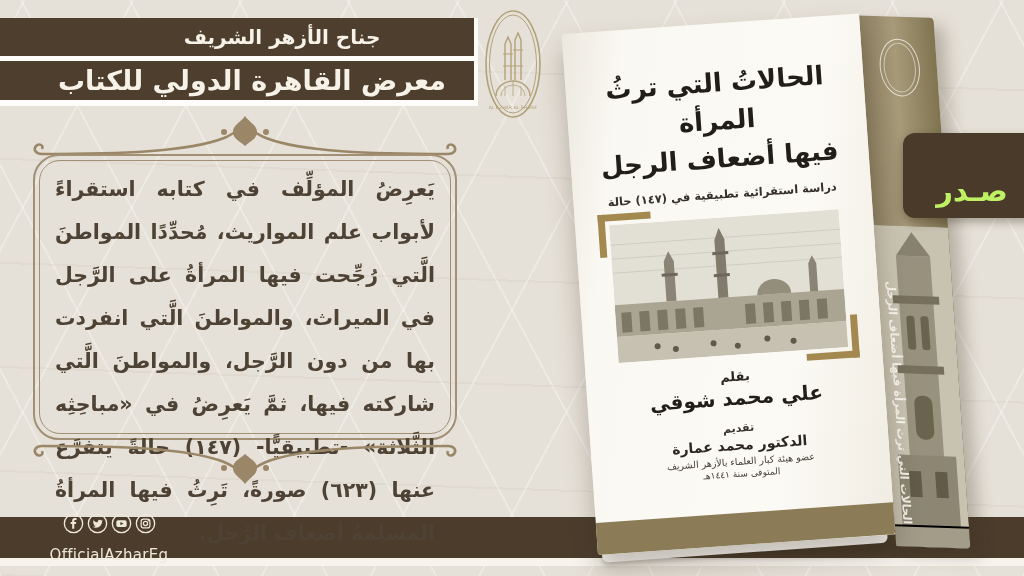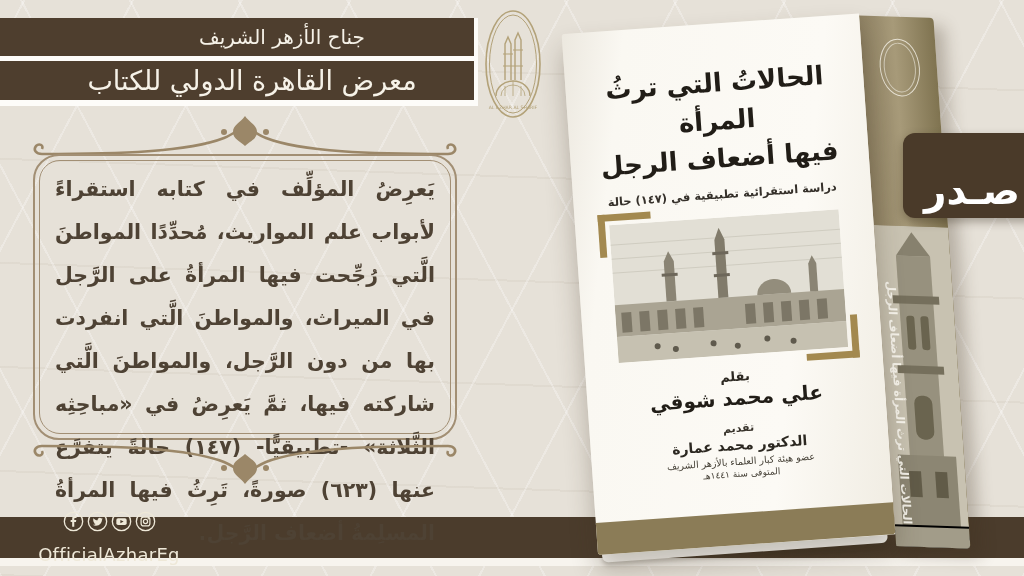--- a/index.html
+++ b/index.html
@@ -11,21 +11,21 @@
       repeating-linear-gradient(-62deg, rgba(255,255,255,.28) 0 2px, transparent 2px 96px),
       repeating-linear-gradient(2deg, rgba(185,175,158,.14) 0 2px, transparent 2px 104px);
   }
 
   
   .bottom-band{position:absolute;left:0;top:517px;width:1024px;height:41px;background:#4b3c2c;z-index:1;}
   .bottom-white{position:absolute;left:0;top:558px;width:1024px;height:8px;background:#f7f4ee;z-index:1;}
 
   
   .banner{position:absolute;left:0;top:18px;width:474px;z-index:2;border-right:4px solid #fdfcf9;}
-  .strip{background:#4e3e2e;color:#f6f2e8;display:flex;align-items:center;justify-content:center;font-weight:normal;}
+  .strip{background:#4e3e2e;color:#f6f2e8;display:flex;align-items:center;justify-content:center;font-weight:bold;}
   .strip-1{height:38px;font-size:20px;padding-left:90px;letter-spacing:1px;}
   .strip-sep{height:5px;background:#fdfcf9;}
   .strip-2{height:39px;font-size:27px;padding-left:30px;}
   .strip-bottom{height:6px;background:#fdfcf9;}
 
   
   .seal{position:absolute;left:483px;top:8px;width:60px;height:112px;z-index:2;}
 
   
   .panel{position:absolute;left:28px;top:112px;width:434px;height:370px;z-index:2;}
@@ -70,28 +70,28 @@
   .fw-role{margin-top:3px;font-size:9.5px;color:#45403а;}
   .fw-role,.fw-note{direction:rtl;color:#454036;}
   .fw-note{margin-top:2px;font-size:9px;}
   .cover-band{position:absolute;left:0;bottom:0;width:100%;height:32px;background:#8b7c57;
     border-radius:0 0 3px 3px;}
 
   
   .badge{position:absolute;left:903px;top:133px;width:138px;height:85px;background:#4a3a29;border-radius:12px;
     z-index:5;display:flex;flex-direction:column;align-items:center;justify-content:center;
     box-shadow:0 4px 10px rgba(40,30,15,.35);}
-  .badge div{color:#ffffff;font-weight:bold;font-size:39px;line-height:36px;direction:rtl;margin-top:30px;}
+  .badge div{color:#bef264;font-weight:bold;font-size:29px;line-height:36px;direction:rtl;margin-top:30px;}
 
   
   .social{position:absolute;left:0;top:516px;width:218px;height:43px;z-index:2;display:flex;flex-direction:column;
     align-items:center;justify-content:center;}
   .icon-row{display:flex;gap:3px;margin-top:1px;}
   .circle-icon{width:21px;height:21px;}
-  .handle{font-size:18px;color:#eee8d8;margin-top:12px;letter-spacing:.3px;}
+  .handle{font-size:15px;color:#eee8d8;margin-top:12px;letter-spacing:.3px;}
 </style>
 </head>
 <body>
 
 <div class="stage">
 
   <div class="bottom-band"></div>
   <div class="bottom-white"></div>
 
   <div class="banner">

